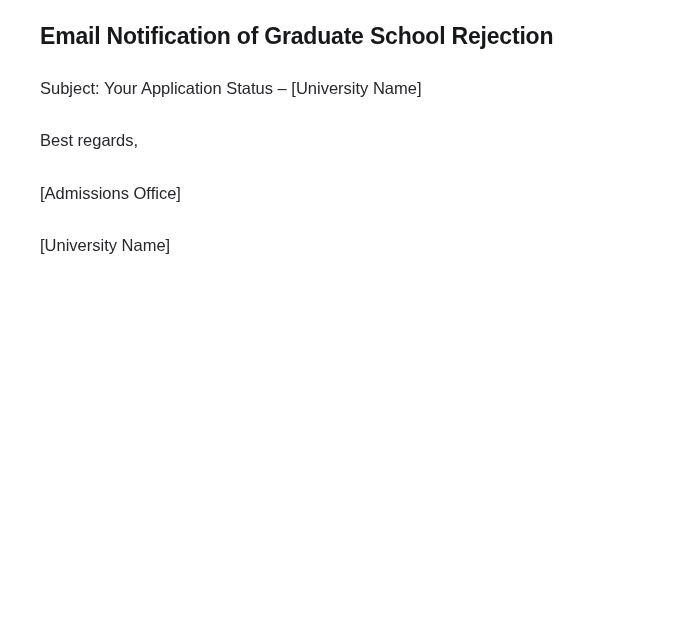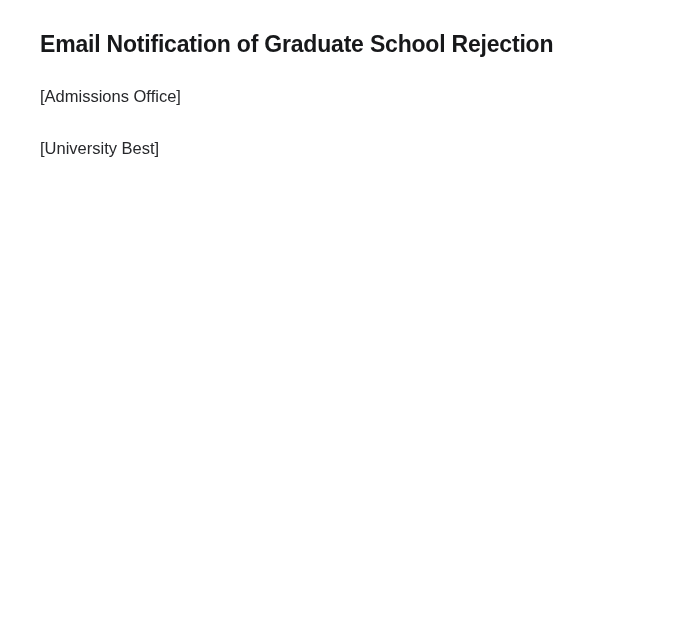--- a/index.html
+++ b/index.html
@@ -16,40 +16,42 @@
   }
   .document {
     padding: 22px 40px 0 40px;
     box-sizing: border-box;
   }
   .doc-title {
     font-size: 23px;
     font-weight: bold;
     line-height: 1.3;
     color: #17181a;
-    margin: 8px 0 22px 0;
+    margin: 0 0 22px 0;
     letter-spacing: -0.2px;
   }
   .doc-para {
     font-size: 16.5px;
     line-height: 1.72;
     color: #27282b;
     margin: 0 0 24px 0;
     max-width: 620px;
   }
 </style>
 </head>
 <body>
 
 <div class="document">
 
   <h1 class="doc-title">Email Notification of Graduate School Rejection</h1>
 
+  <p class="doc-para">Subject: Your Application Status – [University Name]</p>
 
 
 
 
+  <p class="doc-para">Best regards,</p>
 
   <p class="doc-para">[Admissions Office]</p>
 
-  <p class="doc-para">[University Best]</p>
+  <p class="doc-para">[University Name]</p>
 
 </div>
 
 </body></html>

